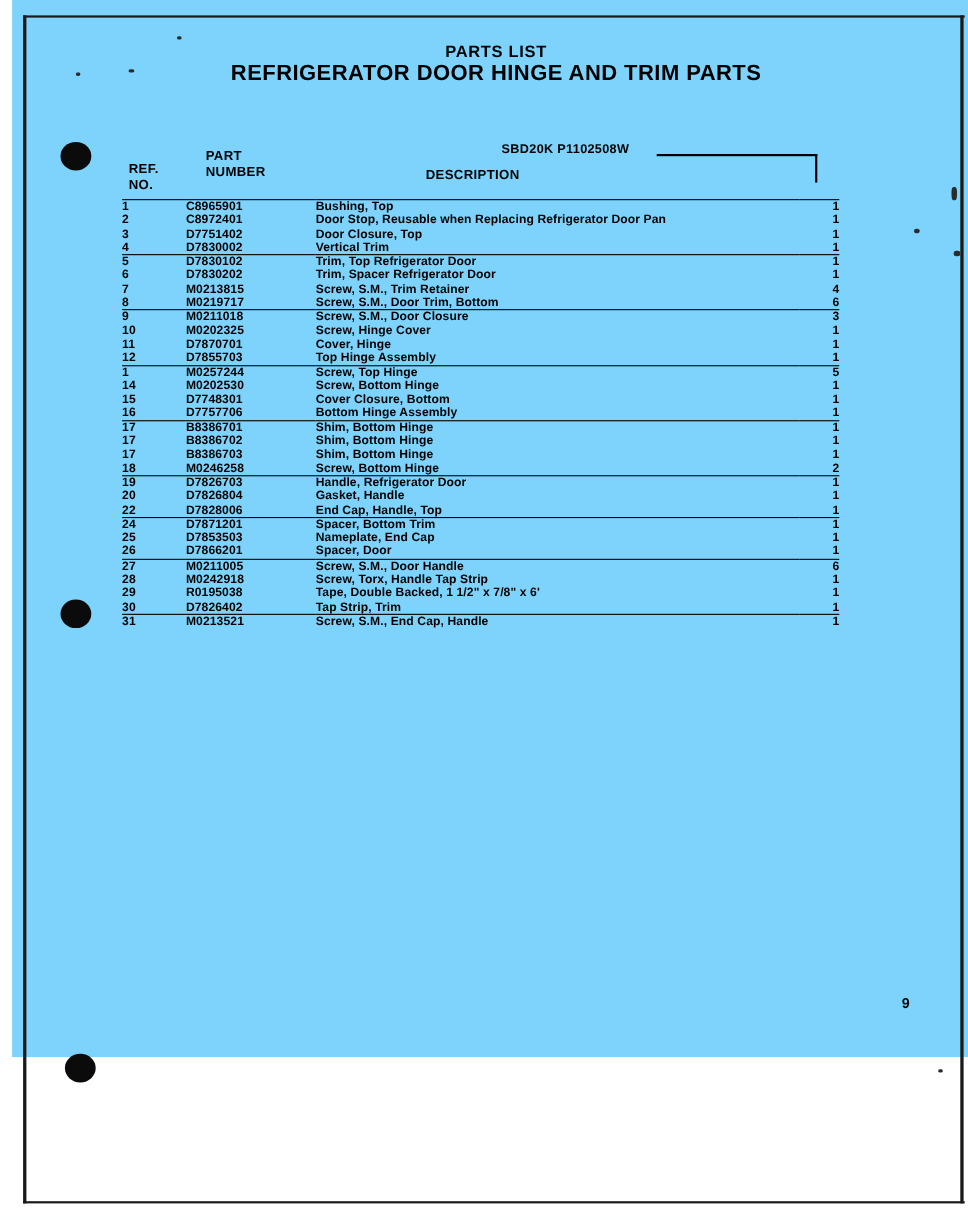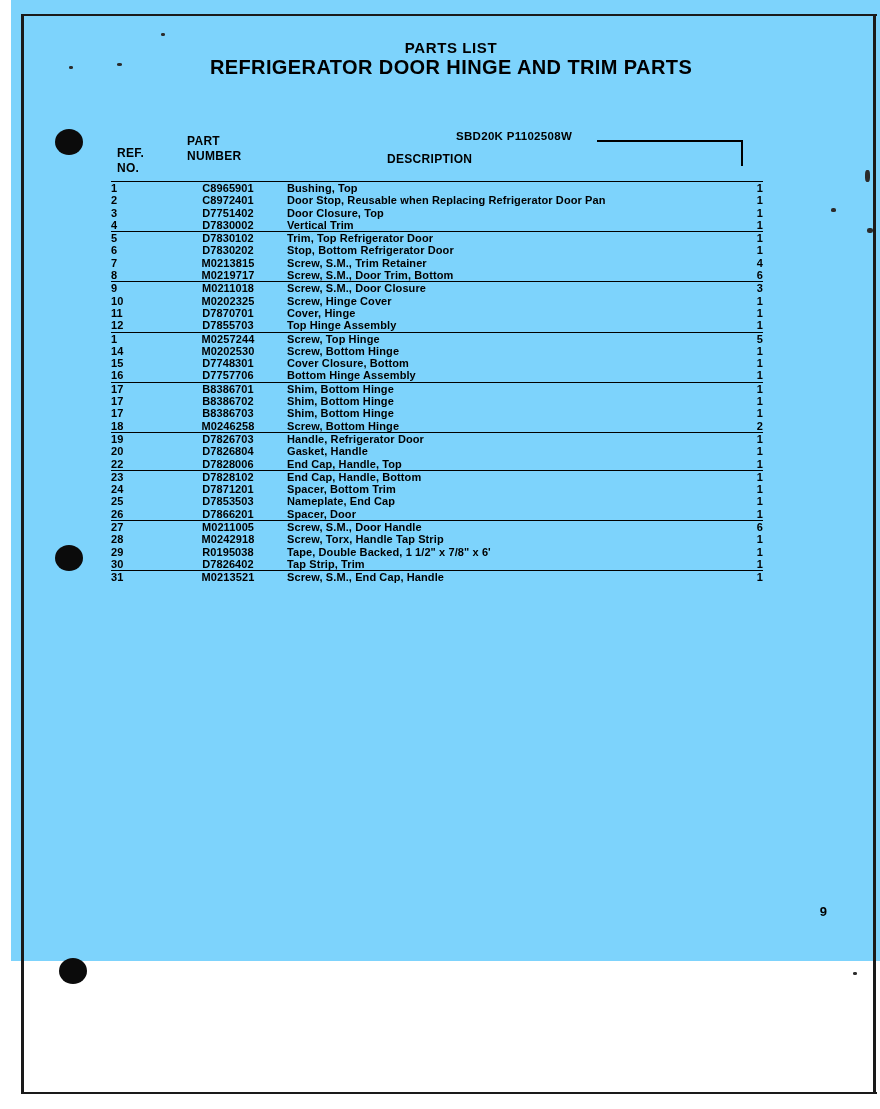--- a/index.html
+++ b/index.html
@@ -146,21 +146,21 @@
     font-weight: bold;
     white-space: nowrap;
   }
   td.c-ref {
     width: 58px;
     text-align: left;
     padding-left: 9px;
   }
   td.c-part {
     width: 118px;
-    text-align: center;
+    text-align: left;
     padding-left: 0px;
   }
   td.c-desc {
     width: 440px;
     text-align: left;
     padding-left: 4px;
   }
   td.c-qty {
     width: 36px;
     text-align: right;
@@ -254,21 +254,21 @@
         </tr>
         <tr>
           <td class="c-ref">5</td>
           <td class="c-part">D7830102</td>
           <td class="c-desc">Trim, Top Refrigerator Door</td>
           <td class="c-qty">1</td>
         </tr>
         <tr>
           <td class="c-ref">6</td>
           <td class="c-part">D7830202</td>
-          <td class="c-desc">Stop, Bottom Refrigerator Door</td>
+          <td class="c-desc">Trim, Spacer Refrigerator Door</td>
           <td class="c-qty">1</td>
         </tr>
         <tr>
           <td class="c-ref">7</td>
           <td class="c-part">M0213815</td>
           <td class="c-desc">Screw, S.M., Trim Retainer</td>
           <td class="c-qty">4</td>
         </tr>
         <tr class="grouped">
           <td class="c-ref">8</td>
@@ -360,26 +360,20 @@
           <td class="c-desc">Gasket, Handle</td>
           <td class="c-qty">1</td>
         </tr>
         <tr class="grouped">
           <td class="c-ref">22</td>
           <td class="c-part">D7828006</td>
           <td class="c-desc">End Cap, Handle, Top</td>
           <td class="c-qty">1</td>
         </tr>
         <tr>
-          <td class="c-ref">23</td>
-          <td class="c-part">D7828102</td>
-          <td class="c-desc">End Cap, Handle, Bottom</td>
-          <td class="c-qty">1</td>
-        </tr>
-        <tr>
           <td class="c-ref">24</td>
           <td class="c-part">D7871201</td>
           <td class="c-desc">Spacer, Bottom Trim</td>
           <td class="c-qty">1</td>
         </tr>
         <tr>
           <td class="c-ref">25</td>
           <td class="c-part">D7853503</td>
           <td class="c-desc">Nameplate, End Cap</td>
           <td class="c-qty">1</td>

